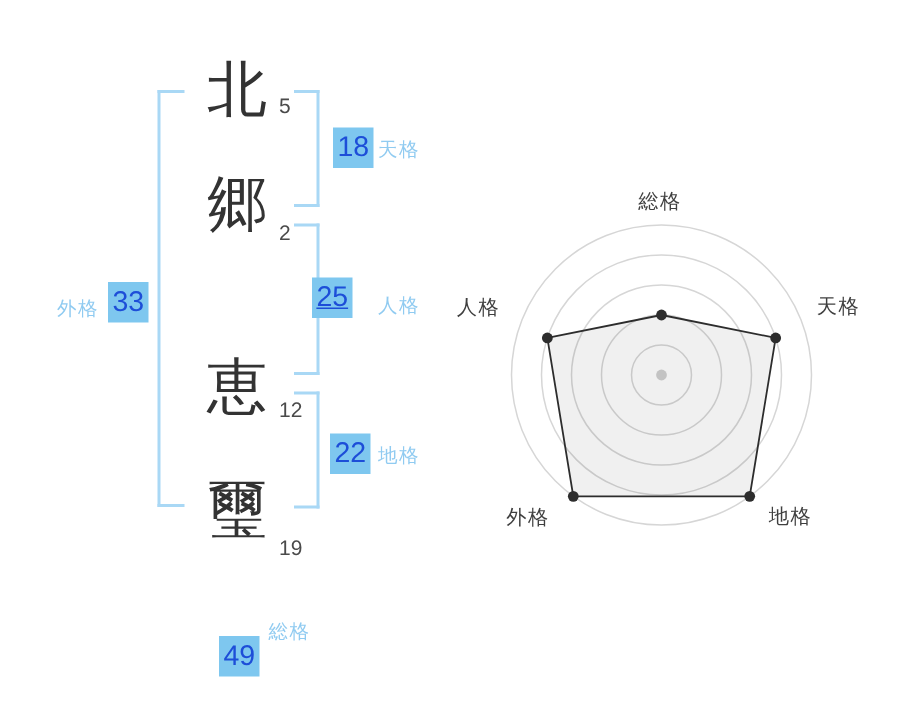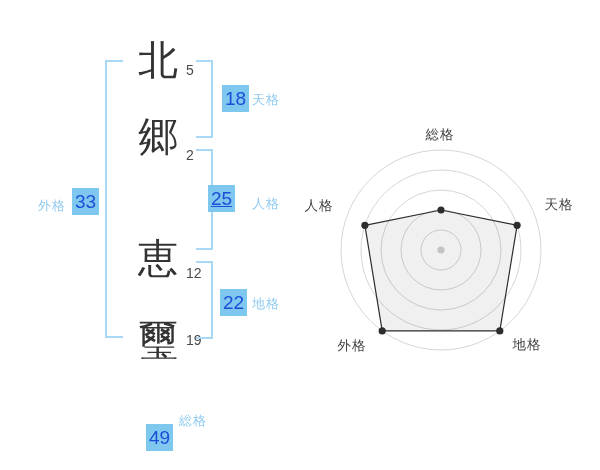--- a/index.html
+++ b/index.html
@@ -10,21 +10,21 @@
   
   .kanji{
     position:absolute;left:133px;width:50px;text-align:center;
     font-size:40px;line-height:40px;color:var(--ink,#333);
     font-family:"Liberation Sans","DejaVu Sans",sans-serif;
   }
   #ch0{top:40px;} #ch1{top:116px;} #ch2{top:238px;} #ch3{top:320px;}
   .strokes{
     position:absolute;left:186px;font-size:14px;line-height:16px;color:var(--stroke_text,#4a4a4a);
   }
-  #st0{top:62px;} #st1{top:147px;} #st2{top:265px;} #st3{top:332px;text-align:center;}
+  #st0{top:62px;} #st1{top:147px;} #st2{top:265px;} #st3{top:357px;text-align:center;}
   
   .bracket{position:absolute;box-sizing:border-box;}
   .bracket-left{
     border-left:2px solid var(--bracket,#A9D8F5);
     border-top:2px solid var(--bracket,#A9D8F5);
     border-bottom:2px solid var(--bracket,#A9D8F5);
   }
   .bracket-right{
     border-right:2px solid var(--bracket,#A9D8F5);
     border-top:2px solid var(--bracket,#A9D8F5);

